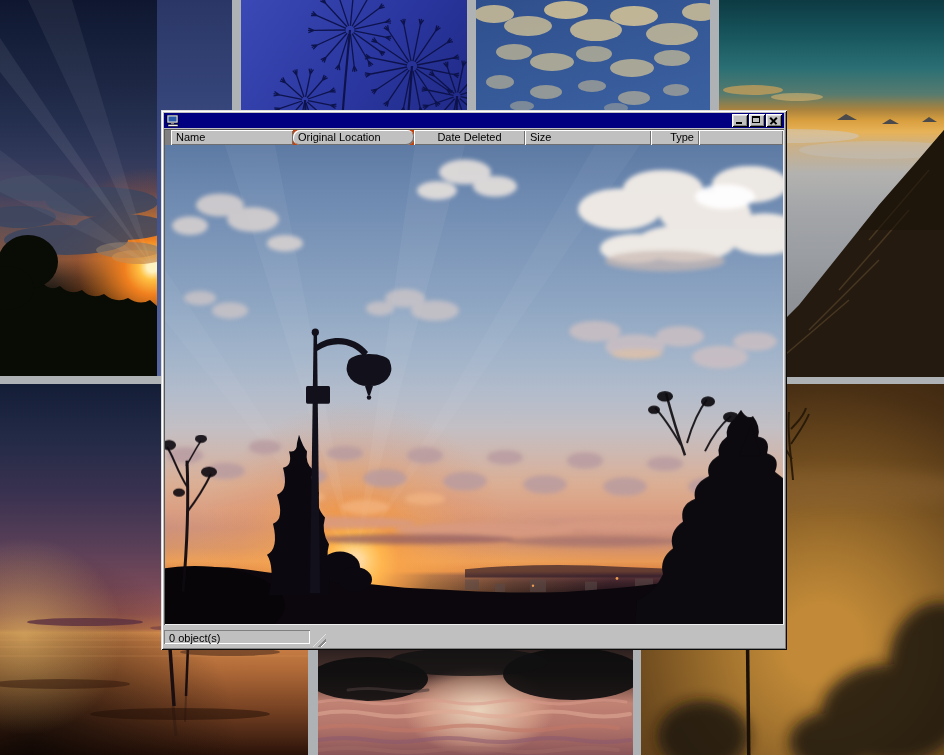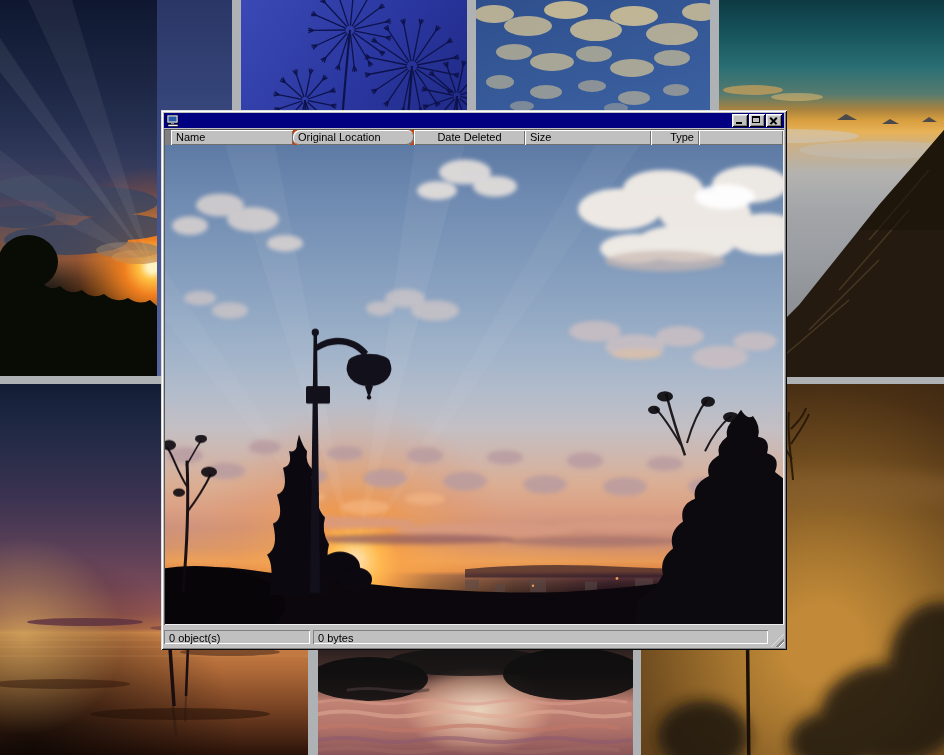--- a/index.html
+++ b/index.html
@@ -409,18 +409,17 @@
               <ellipse cx="489" cy="256" rx="6" ry="4"></ellipse>
           </g>
           <path d="M470,463 L472,440 Q490,432 498,415 Q494,400 508,390 Q503,374 518,364 Q514,348 530,342 Q527,328 544,320 Q540,308 554,300 Q551,290 562,282 Q560,272 570,264 L576,256 Q582,266 588,262 Q596,272 593,282 Q606,284 602,298 Q616,302 610,316 L618,322 L618,463 Z" fill="#0d0a0f"></path>
           <path d="M574,300 L586,270 L596,300 Z" fill="#0d0a0f"></path>
         </svg>
       </div>
     </div>
 
     <div class="statusbar">
       <div class="pane pane1">0 object(s)</div>
-      <div class="pane pane2">0 bytes</div>
       <div class="grip"></div>
     </div>
 
   </div>
 </div>
 
 </body></html>

